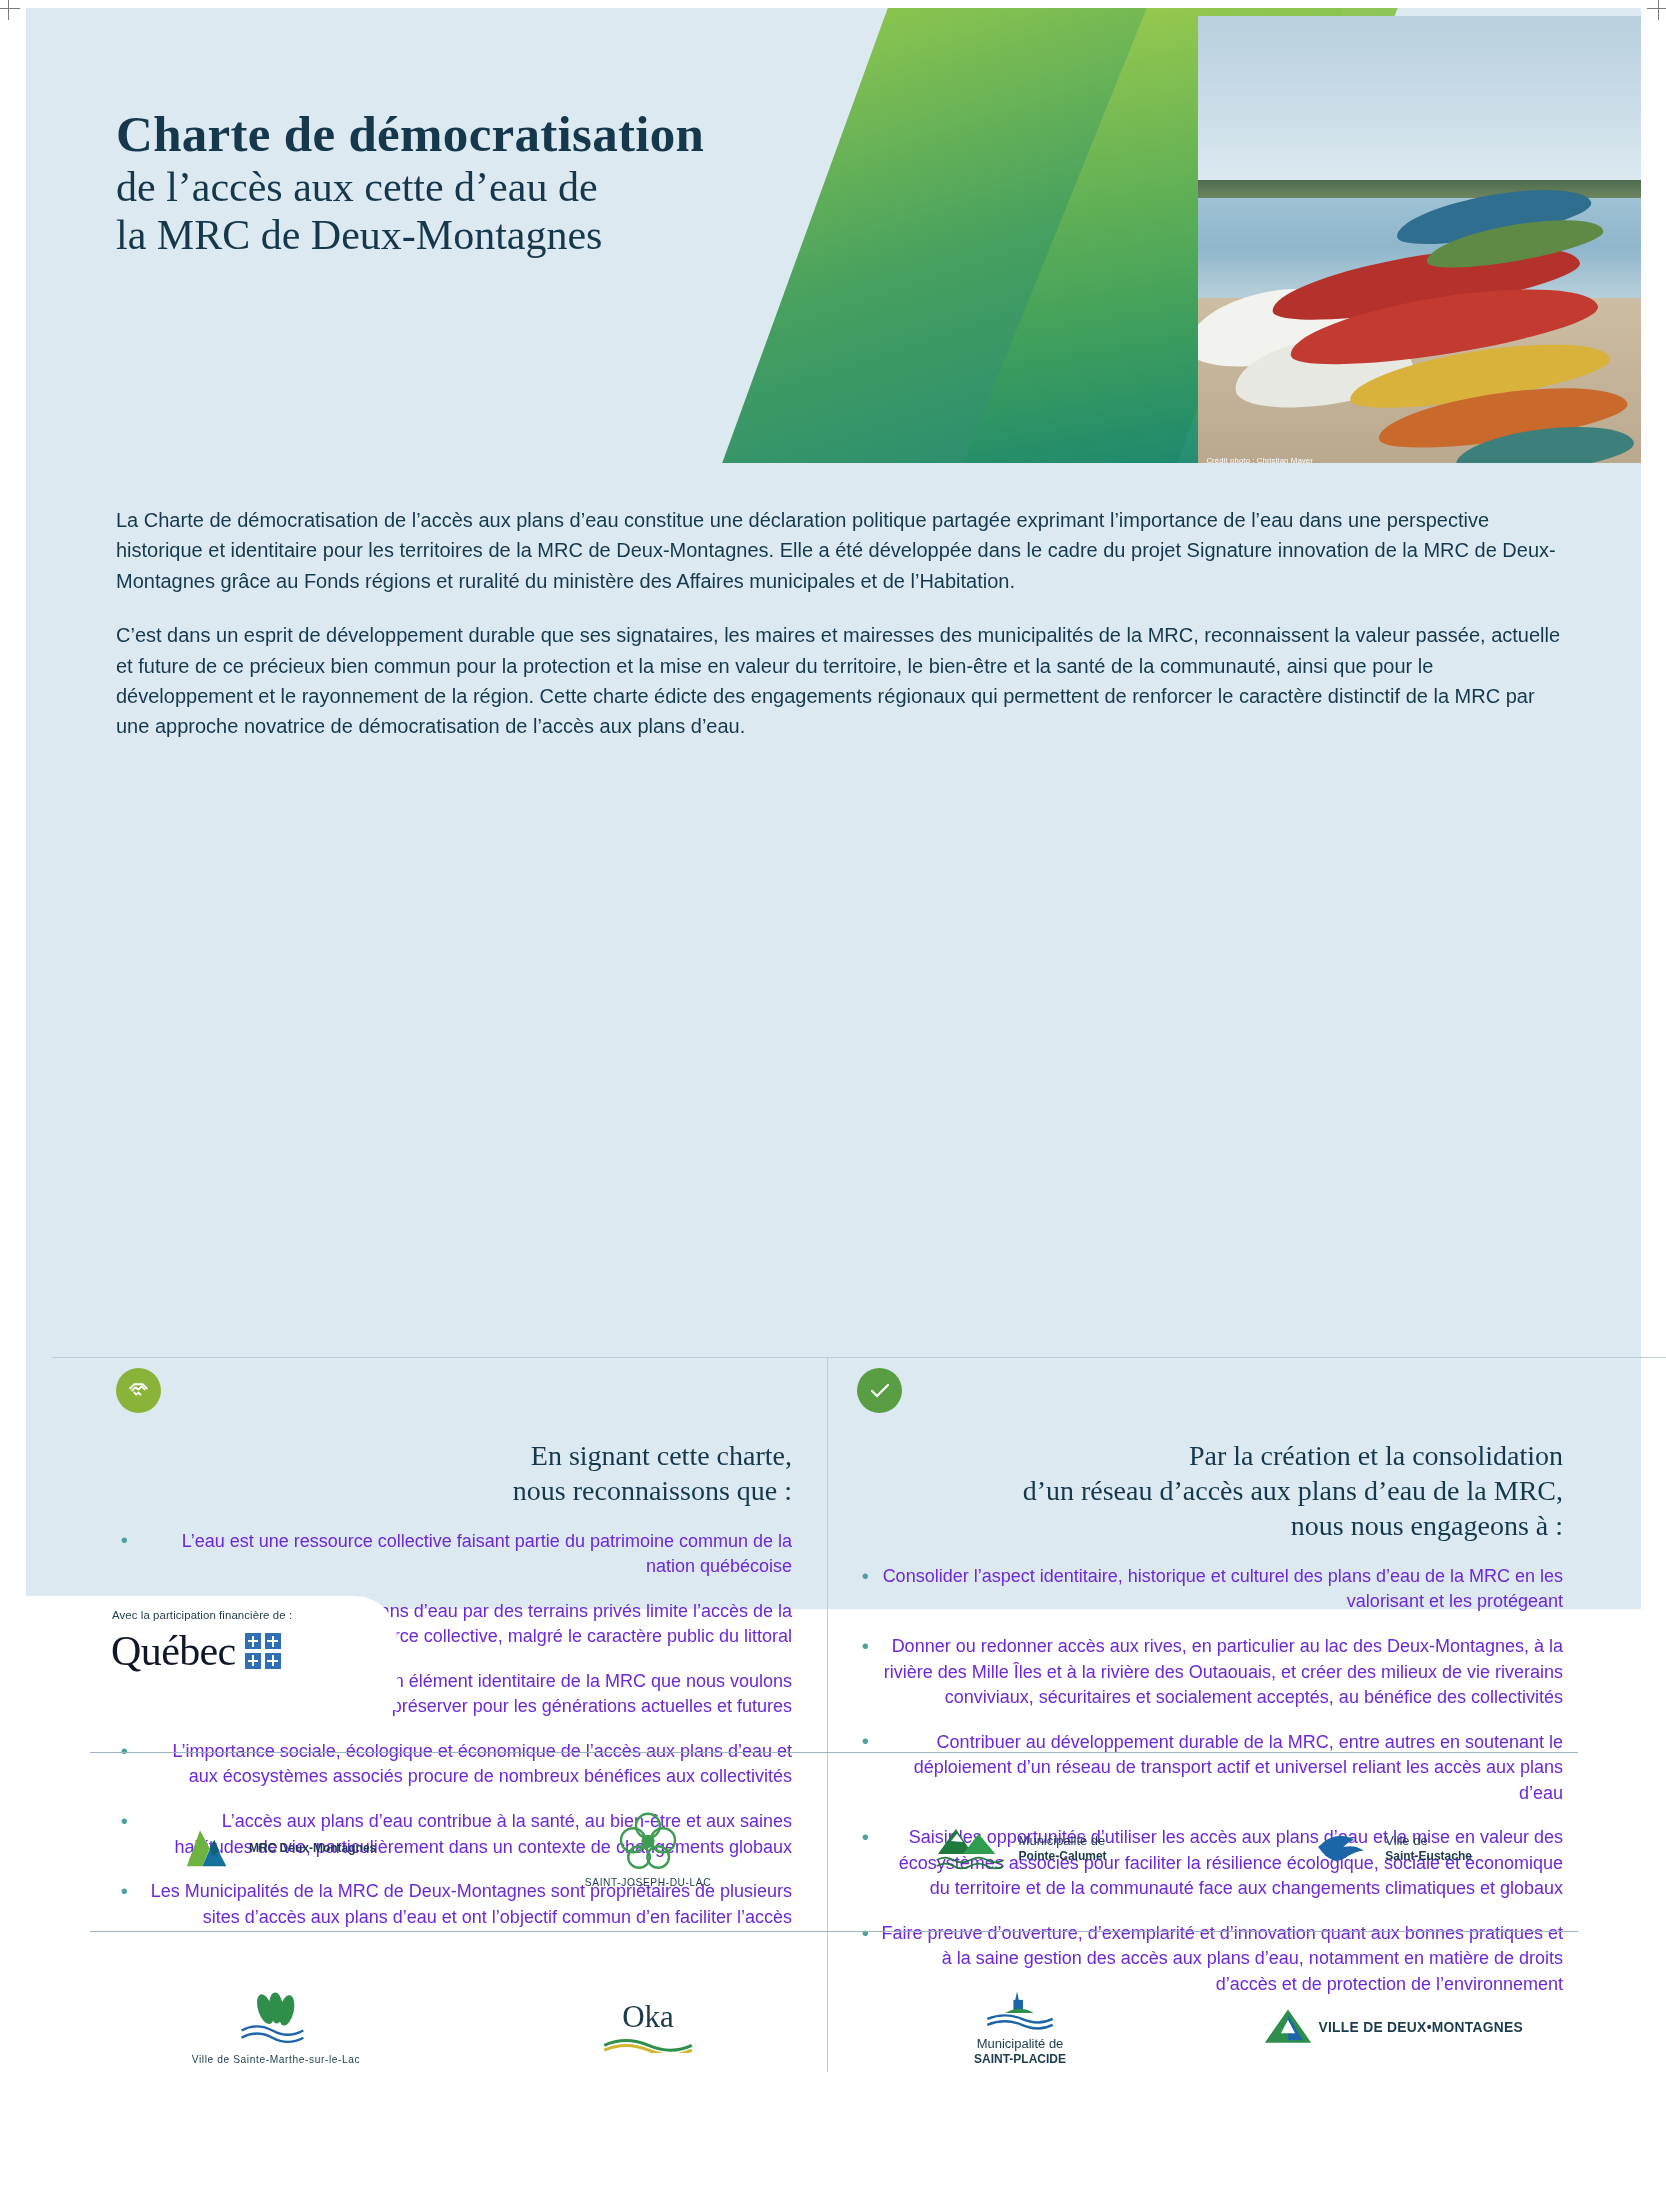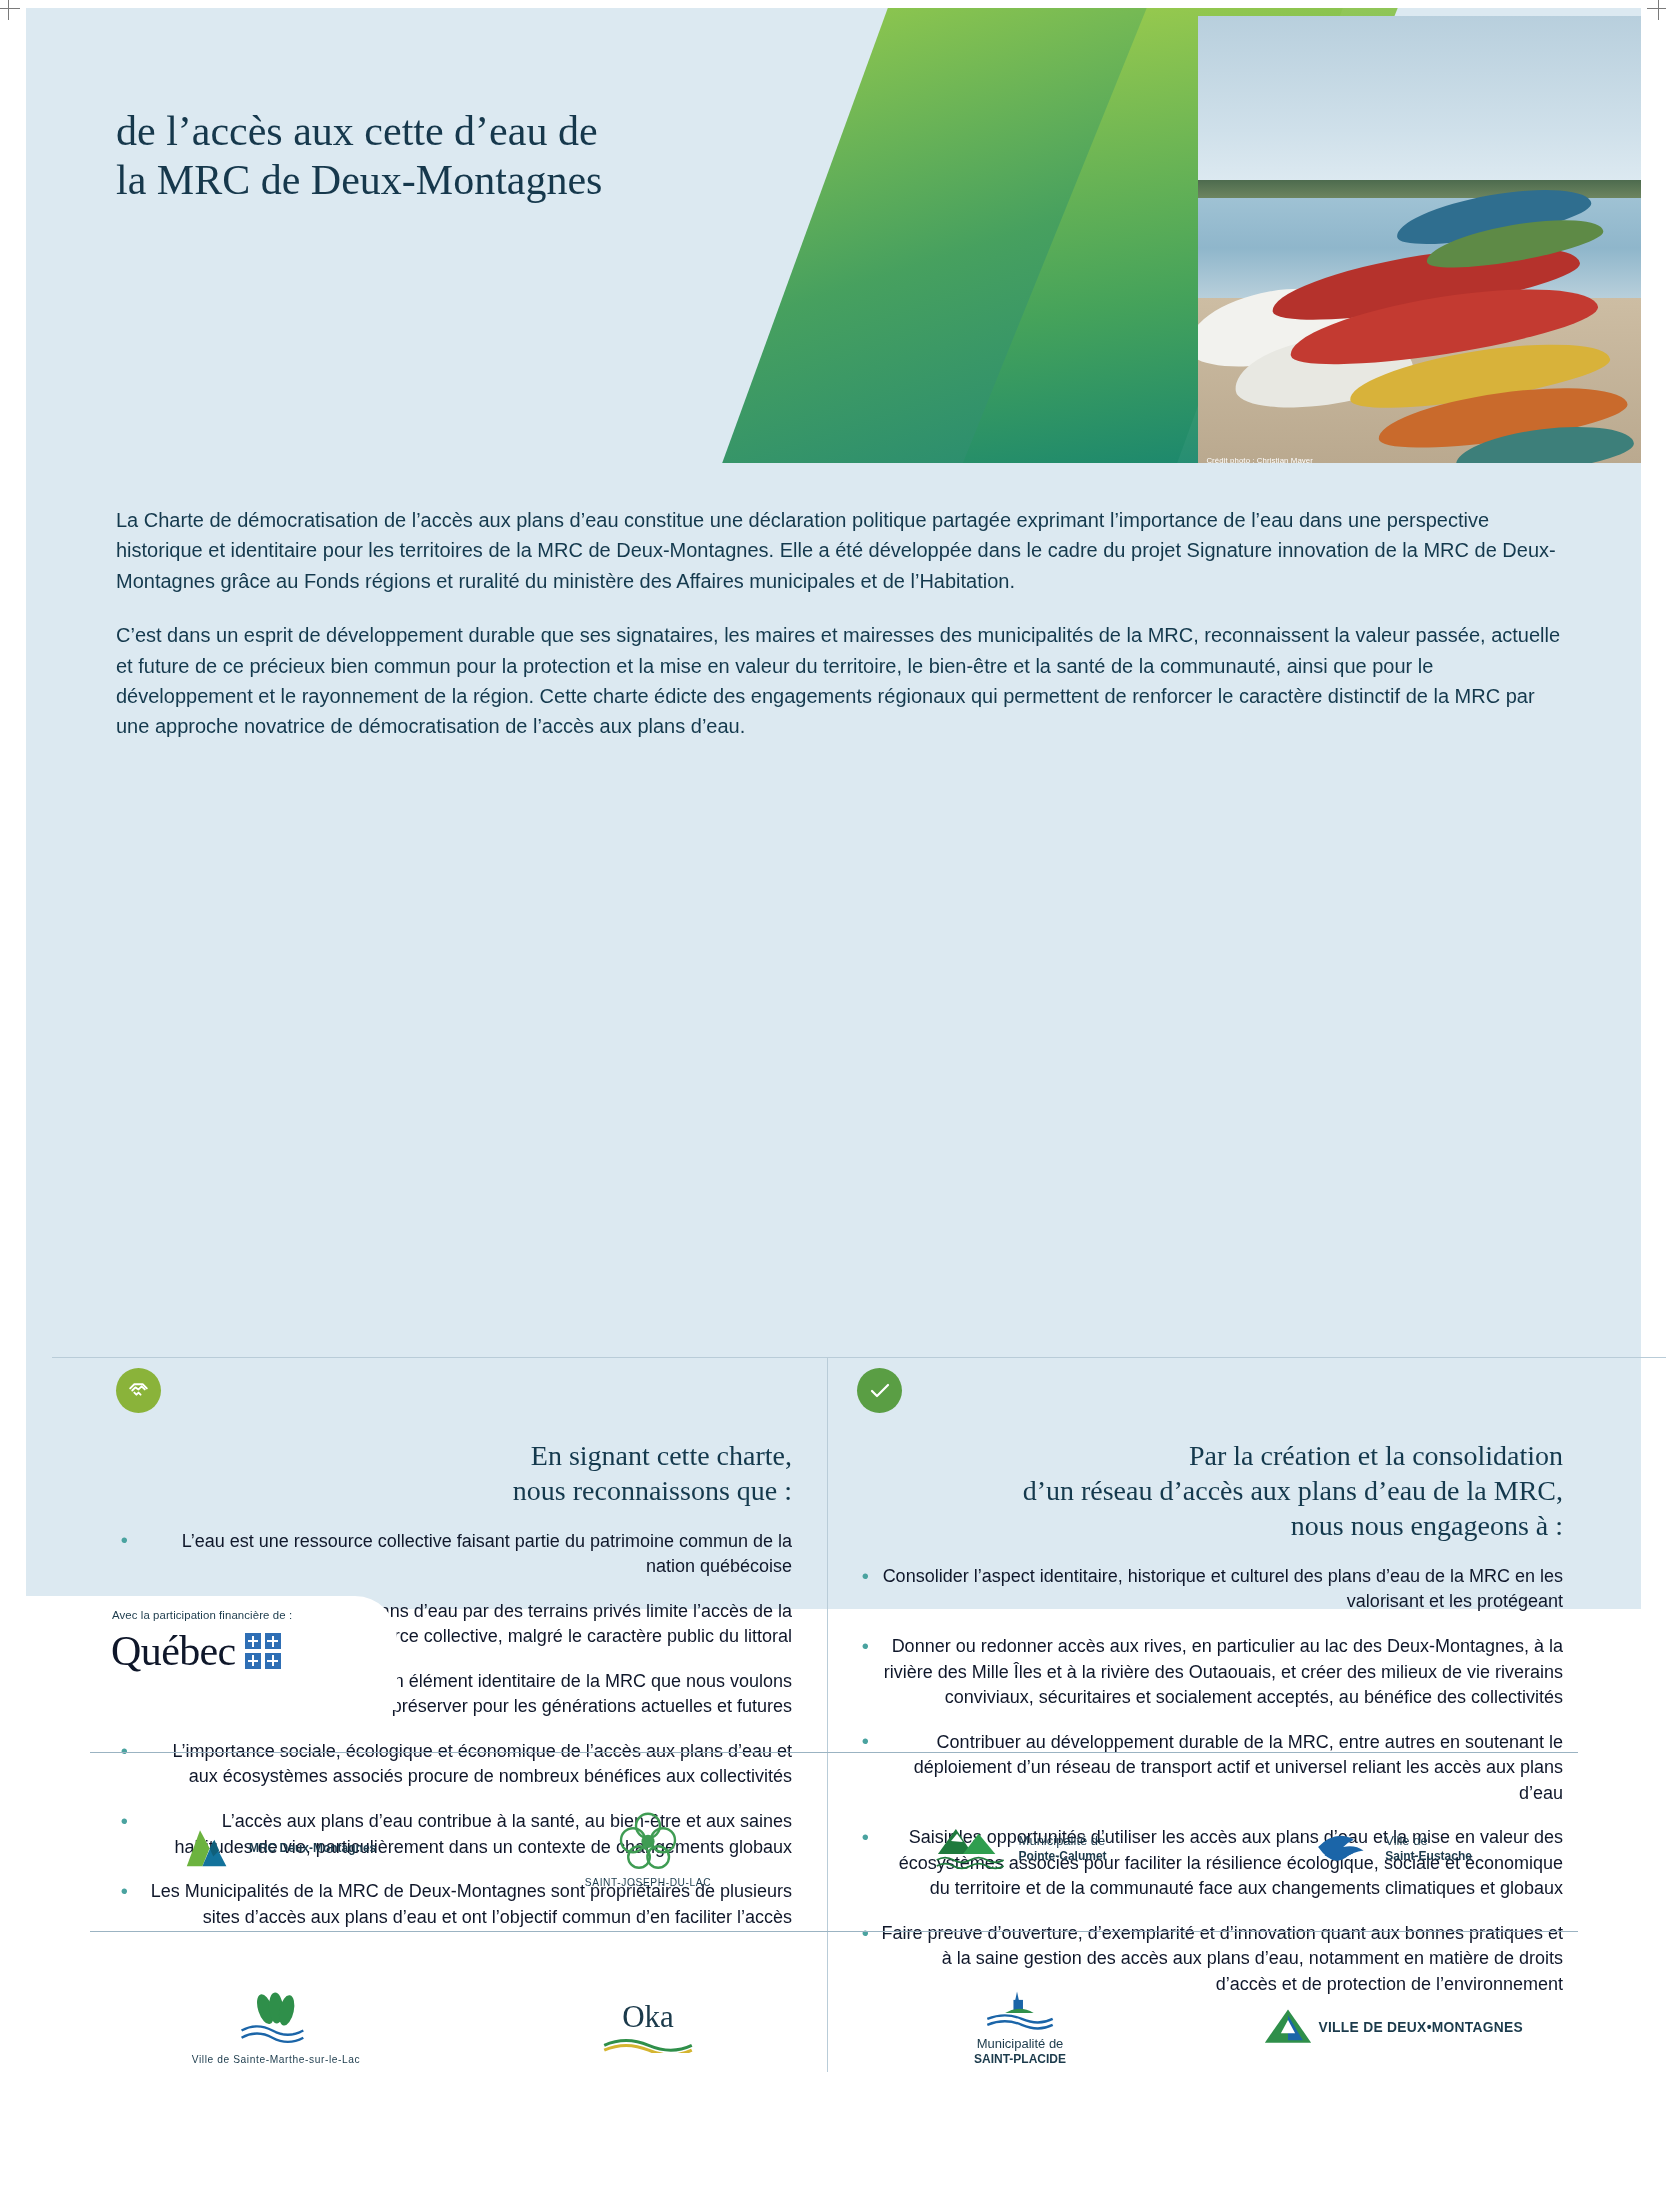--- a/index.html
+++ b/index.html
@@ -197,21 +197,21 @@
     list-style: none;
     margin: 0;
     padding: 0;
   }
   ul.bullets li {
     position: relative;
     padding-left: 23px;
     margin-bottom: 19px;
     font-size: 18px;
     line-height: 1.42;
-    color: #0f172a;
+    color: #6d28d9;
   }
   ul.bullets li::before {
     content: "•";
     position: absolute;
     left: 4.8px;
     top: -1.2px;
     color: #4aa3a0;
     font-size: 20.3px;
     line-height: 1.3;
   }
@@ -341,20 +341,21 @@
       <div class="kayak" style="left:90px; top:281px; width:311px; height:57px; background:#c33a31; transform:rotate(-9deg);"></div>
       <div class="kayak" style="left:150px; top:335px; width:263px; height:48px; background:#d8b23a; transform:rotate(-9deg);"></div>
       <div class="kayak" style="left:179px; top:377px; width:251px; height:48px; background:#c96a2c; transform:rotate(-8deg);"></div>
       <div class="kayak" style="left:197px; top:179px; width:197px; height:42px; background:#2f6e8f; transform:rotate(-10deg);"></div>
       <div class="kayak" style="left:227px; top:209px; width:179px; height:36px; background:#5e8a46; transform:rotate(-10deg);"></div>
       <div class="kayak" style="left:257px; top:413px; width:179px; height:42px; background:#3d7f7a; transform:rotate(-7deg);"></div>
       <span class="photo-credit">Crédit photo : Christian Mayer</span>
     </div>
 
     <div class="title-block">
+      <h1 class="title-main">Charte de démocratisation</h1>
       <p class="title-sub">de l’accès aux cette d’eau de</p>
       <p class="title-sub">la MRC de Deux-Montagnes</p>
     </div>
   </div>
 
   <div class="body-band">
 
     <div class="intro">
       <p>La Charte de démocratisation de l’accès aux plans d’eau constitue une déclaration politique partagée exprimant l’importance de l’eau dans une perspective historique et identitaire pour les territoires de la MRC de Deux-Montagnes. Elle a été développée dans le cadre du projet Signature innovation de la MRC de Deux-Montagnes grâce au Fonds régions et ruralité du ministère des Affaires municipales et de l’Habitation.</p>
       <p>C’est dans un esprit de développement durable que ses signataires, les maires et mairesses des municipalités de la MRC, reconnaissent la valeur passée, actuelle et future de ce précieux bien commun pour la protection et la mise en valeur du territoire, le bien-être et la santé de la communauté, ainsi que pour le développement et le rayonnement de la région. Cette charte édicte des engagements régionaux qui permettent de renforcer le caractère distinctif de la MRC par une approche novatrice de démocratisation de l’accès aux plans d’eau.</p>

